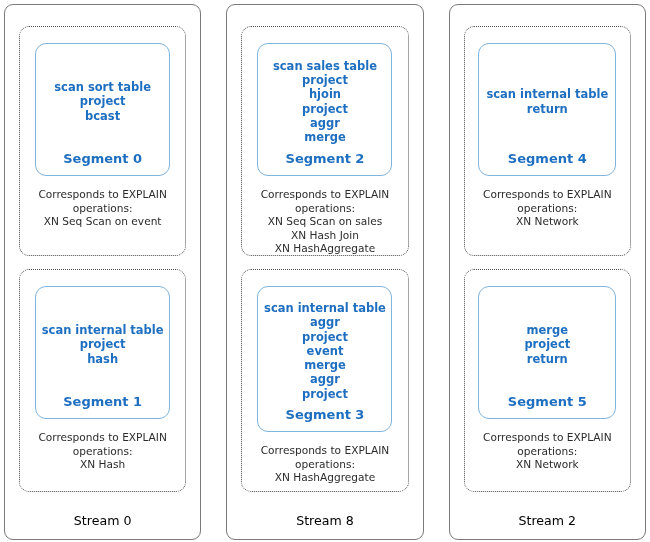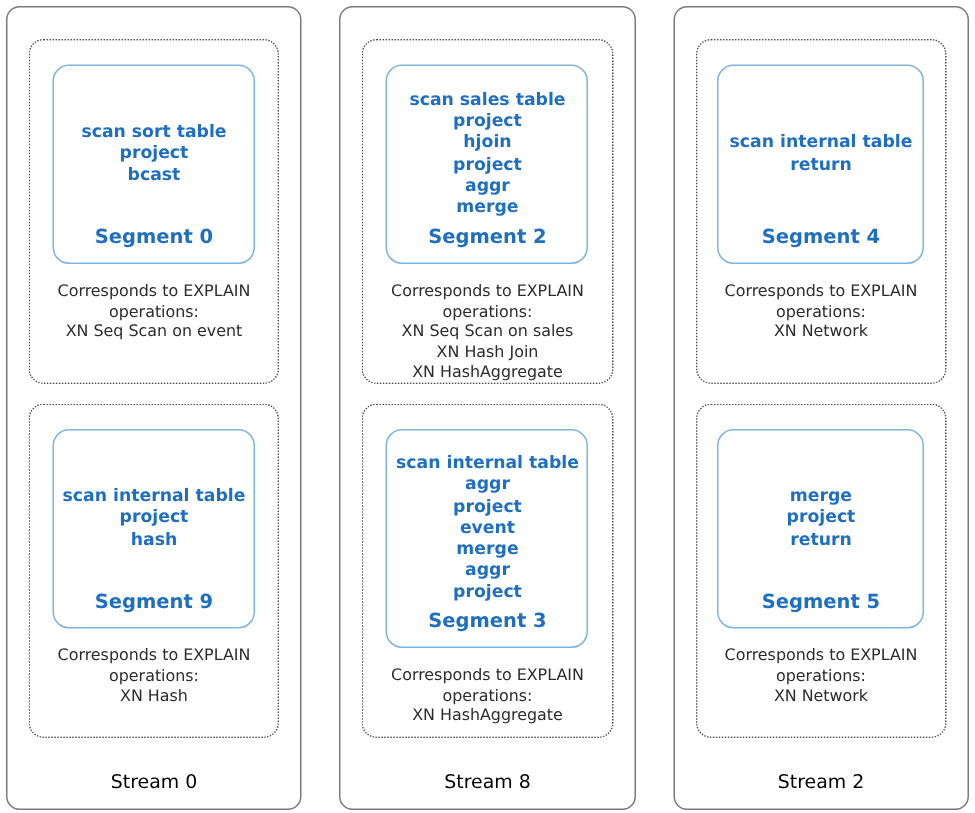--- a/index.html
+++ b/index.html
@@ -143,21 +143,21 @@
       </div>
     </div>
 
     <div class="segment second">
       <div class="opbox">
         <div class="ops">
           <div class="op-line">scan internal table</div>
           <div class="op-line">project</div>
           <div class="op-line">hash</div>
         </div>
-        <div class="segment-label">Segment 9</div>
+        <div class="segment-label">Segment 1</div>
       </div>
       <div class="explain">
         <div class="explain-line">Corresponds to EXPLAIN</div>
         <div class="explain-line">operations:</div>
         <div class="explain-line">XN Hash</div>
       </div>
     </div>
 
     <div class="stream-label">Stream 0</div>
   </div>

